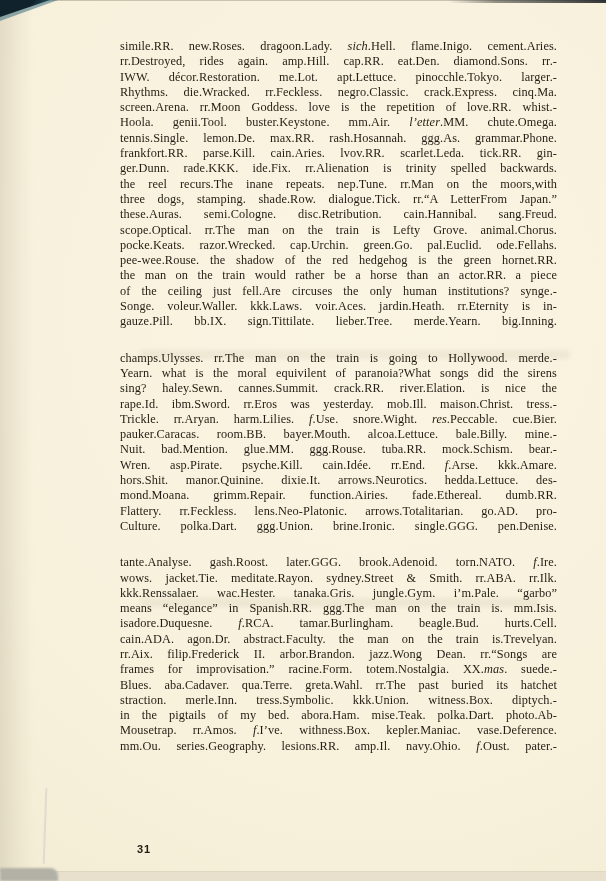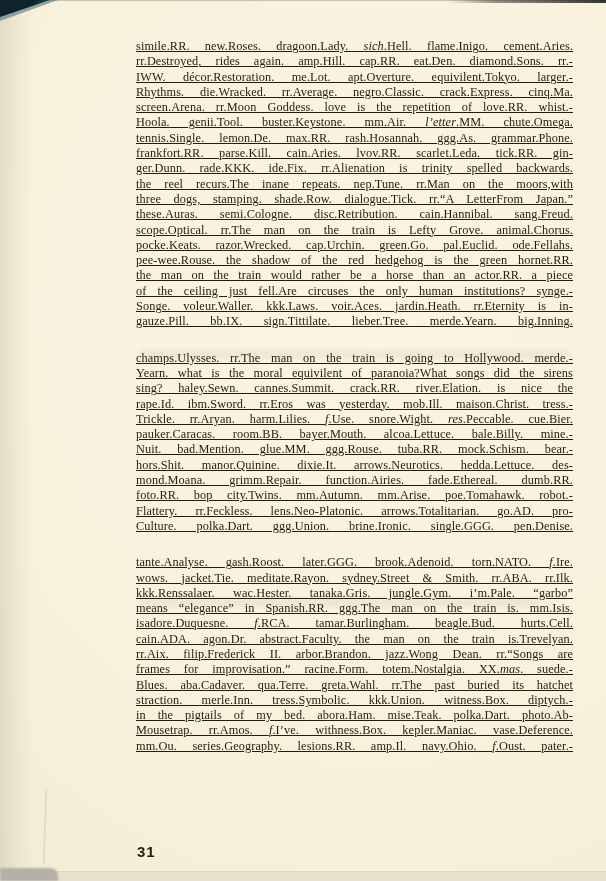--- a/index.html
+++ b/index.html
@@ -63,62 +63,62 @@
     border-radius: 2px;
     transform: rotate(2deg);
   }
   
   .ghost-line { position: absolute; left: 140px; width: 430px; height: 9px;
     background: rgba(150,138,105,0.10); filter: blur(2px); border-radius: 4px; }
   .ghost-1 { top: 350px; }
   .ghost-2 { top: 598px; width: 400px; }
 
   .text-block {
-    position: absolute; left: 136px; top: 39px; width: 437px; text-decoration: underline;
+    position: absolute; left: 120px; top: 39px; width: 437px;
   }
   .paragraph { margin: 0 0 21px 0; }
   .paragraph:last-child { margin-bottom: 4px; }
   .line {
     font-size: 12.3px;
     line-height: 15.3px;
     height: 15.3px;
     overflow: hidden;
     text-align: justify;
     text-align-last: justify;
     text-justify: inter-word;
     letter-spacing: 0.1px;
     color: var(--ink, #221d14);
   }
   .line i { font-style: italic; }
   .page-number {
     position: absolute; left: 137px; top: 843px;
     font-family: "Liberation Sans", "DejaVu Sans", sans-serif;
-    font-weight: 700; font-size: 15px; letter-spacing: 1px;
+    font-weight: 700; font-size: 11px; letter-spacing: 1px;
     color: var(--ink, #2a2418);
   }
 </style>
 </head>
 <body>
 
 <div class="page">
   <div class="left-shade"></div>
   <div class="top-line"></div>
   <div class="top-right-line"></div>
   <div class="corner-teal"></div>
   <div class="corner-dark"></div>
   <div class="ghost-line ghost-1"></div>
   <div class="ghost-line ghost-2"></div>
   <div class="crease-mark"></div>
 
   <div class="text-block">
       <div class="paragraph">
         <div class="line">simile.RR. new.Roses. dragoon.Lady. <i>sich</i>.Hell. flame.Inigo. cement.Aries.</div>
         <div class="line">rr.Destroyed, rides again. amp.Hill. cap.RR. eat.Den. diamond.Sons. rr.-</div>
-        <div class="line">IWW. décor.Restoration. me.Lot. apt.Overture. equivilent.Tokyo. larger.-</div>
-        <div class="line">Rhythms. die.Wracked. rr.Average. negro.Classic. crack.Express. cinq.Ma.</div>
+        <div class="line">IWW. décor.Restoration. me.Lot. apt.Lettuce. pinocchle.Tokyo. larger.-</div>
+        <div class="line">Rhythms. die.Wracked. rr.Feckless. negro.Classic. crack.Express. cinq.Ma.</div>
         <div class="line">screen.Arena. rr.Moon Goddess. love is the repetition of love.RR. whist.-</div>
         <div class="line">Hoola. genii.Tool. buster.Keystone. mm.Air. <i>l’etter</i>.MM. chute.Omega.</div>
         <div class="line">tennis.Single. lemon.De. max.RR. rash.Hosannah. ggg.As. grammar.Phone.</div>
         <div class="line">frankfort.RR. parse.Kill. cain.Aries. lvov.RR. scarlet.Leda. tick.RR. gin-</div>
         <div class="line">ger.Dunn. rade.KKK. ide.Fix. rr.Alienation is trinity spelled backwards.</div>
         <div class="line">the reel recurs.The inane repeats. nep.Tune. rr.Man on the moors,with</div>
         <div class="line">three dogs, stamping. shade.Row. dialogue.Tick. rr.“A LetterFrom Japan.”</div>
         <div class="line">these.Auras. semi.Cologne. disc.Retribution. cain.Hannibal. sang.Freud.</div>
         <div class="line">scope.Optical. rr.The man on the train is Lefty Grove. animal.Chorus.</div>
         <div class="line">pocke.Keats. razor.Wrecked. cap.Urchin. green.Go. pal.Euclid. ode.Fellahs.</div>
@@ -129,23 +129,23 @@
         <div class="line">gauze.Pill. bb.IX. sign.Tittilate. lieber.Tree. merde.Yearn. big.Inning.</div>
       </div>
       <div class="paragraph">
         <div class="line">champs.Ulysses. rr.The man on the train is going to Hollywood. merde.-</div>
         <div class="line">Yearn. what is the moral equivilent of paranoia?What songs did the sirens</div>
         <div class="line">sing? haley.Sewn. cannes.Summit. crack.RR. river.Elation. is nice the</div>
         <div class="line">rape.Id. ibm.Sword. rr.Eros was yesterday. mob.Ill. maison.Christ. tress.-</div>
         <div class="line">Trickle. rr.Aryan. harm.Lilies. <i>f</i>.Use. snore.Wight. <i>res</i>.Peccable. cue.Bier.</div>
         <div class="line">pauker.Caracas. room.BB. bayer.Mouth. alcoa.Lettuce. bale.Billy. mine.-</div>
         <div class="line">Nuit. bad.Mention. glue.MM. ggg.Rouse. tuba.RR. mock.Schism. bear.-</div>
+        <div class="line">Wren. asp.Pirate. psyche.Kill. cain.Idée. rr.End. <i>f</i>.Arse. kkk.Amare.</div>
         <div class="line">hors.Shit. manor.Quinine. dixie.It. arrows.Neurotics. hedda.Lettuce. des-</div>
         <div class="line">mond.Moana. grimm.Repair. function.Airies. fade.Ethereal. dumb.RR.</div>
-        <div class="line">foto.RR. bop city.Twins. mm.Autumn. mm.Arise. poe.Tomahawk. robot.-</div>
         <div class="line">Flattery. rr.Feckless. lens.Neo-Platonic. arrows.Totalitarian. go.AD. pro-</div>
         <div class="line">Culture. polka.Dart. ggg.Union. brine.Ironic. single.GGG. pen.Denise.</div>
       </div>
       <div class="paragraph">
         <div class="line">tante.Analyse. gash.Roost. later.GGG. brook.Adenoid. torn.NATO. <i>f</i>.Ire.</div>
         <div class="line">wows. jacket.Tie. meditate.Rayon. sydney.Street &amp; Smith. rr.ABA. rr.Ilk.</div>
         <div class="line">kkk.Renssalaer. wac.Hester. tanaka.Gris. jungle.Gym. i’m.Pale. “garbo”</div>
         <div class="line">means “elegance” in Spanish.RR. ggg.The man on the train is. mm.Isis.</div>
         <div class="line">isadore.Duquesne. <i>f</i>.RCA. tamar.Burlingham. beagle.Bud. hurts.Cell.</div>
         <div class="line">cain.ADA. agon.Dr. abstract.Faculty. the man on the train is.Trevelyan.</div>

